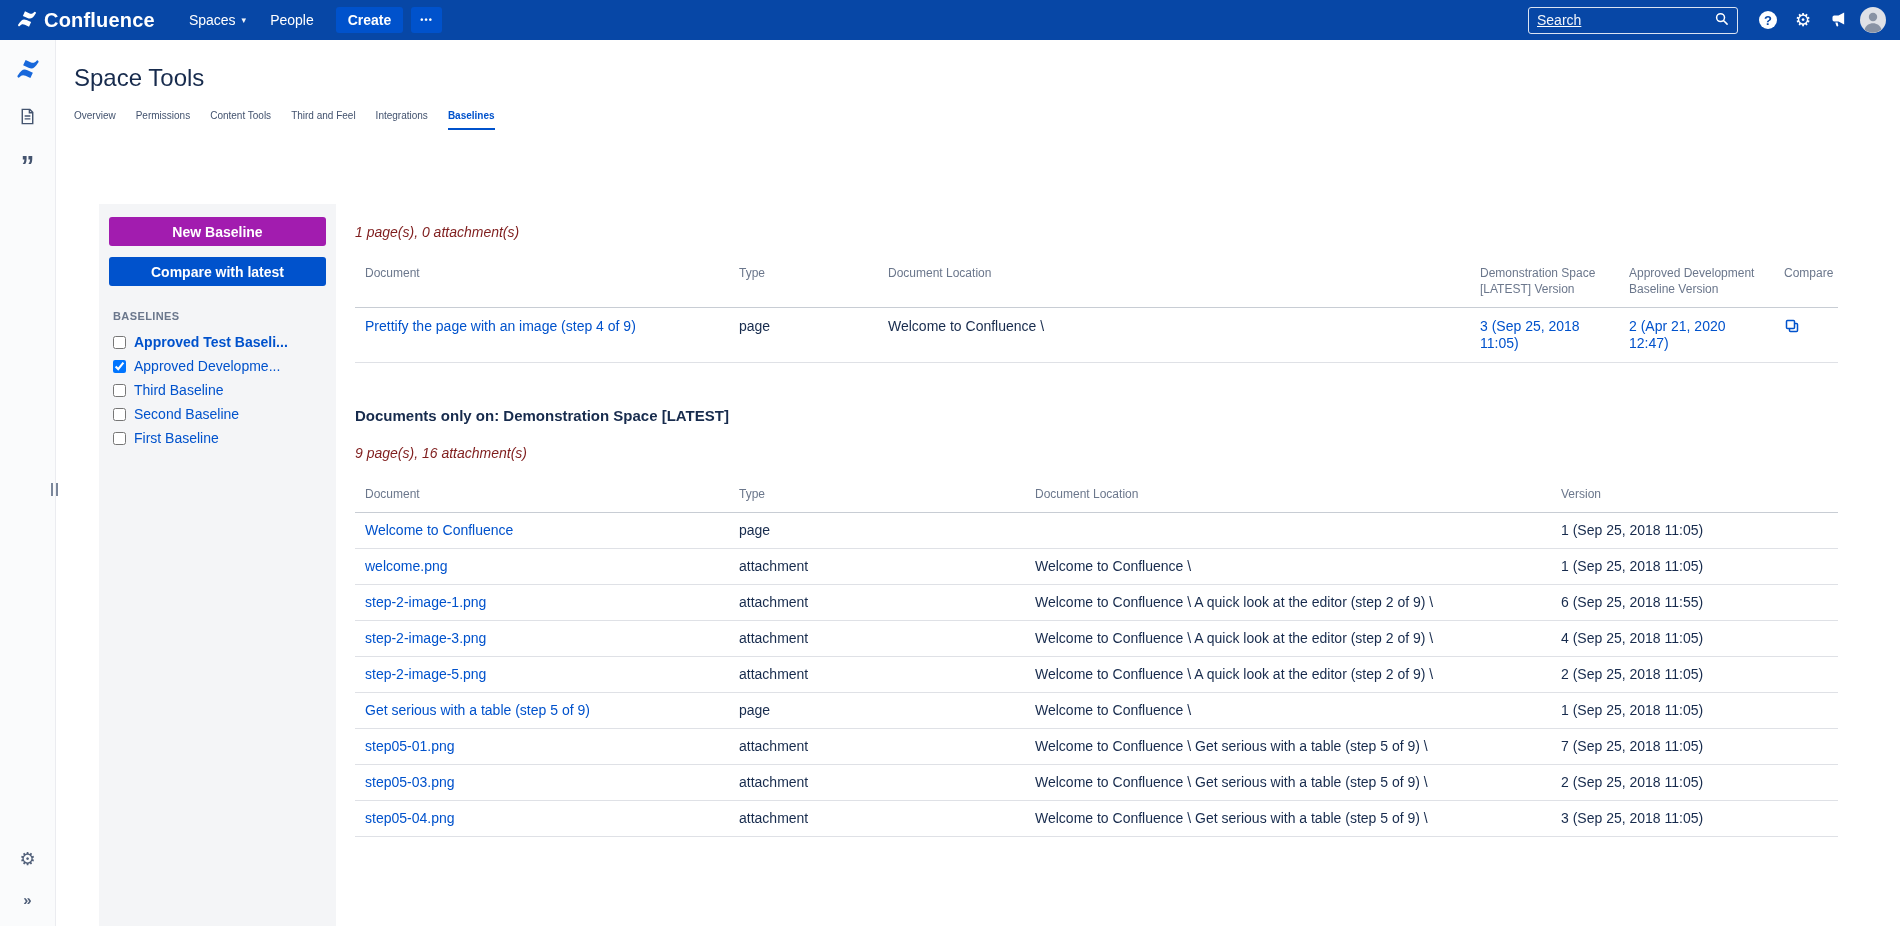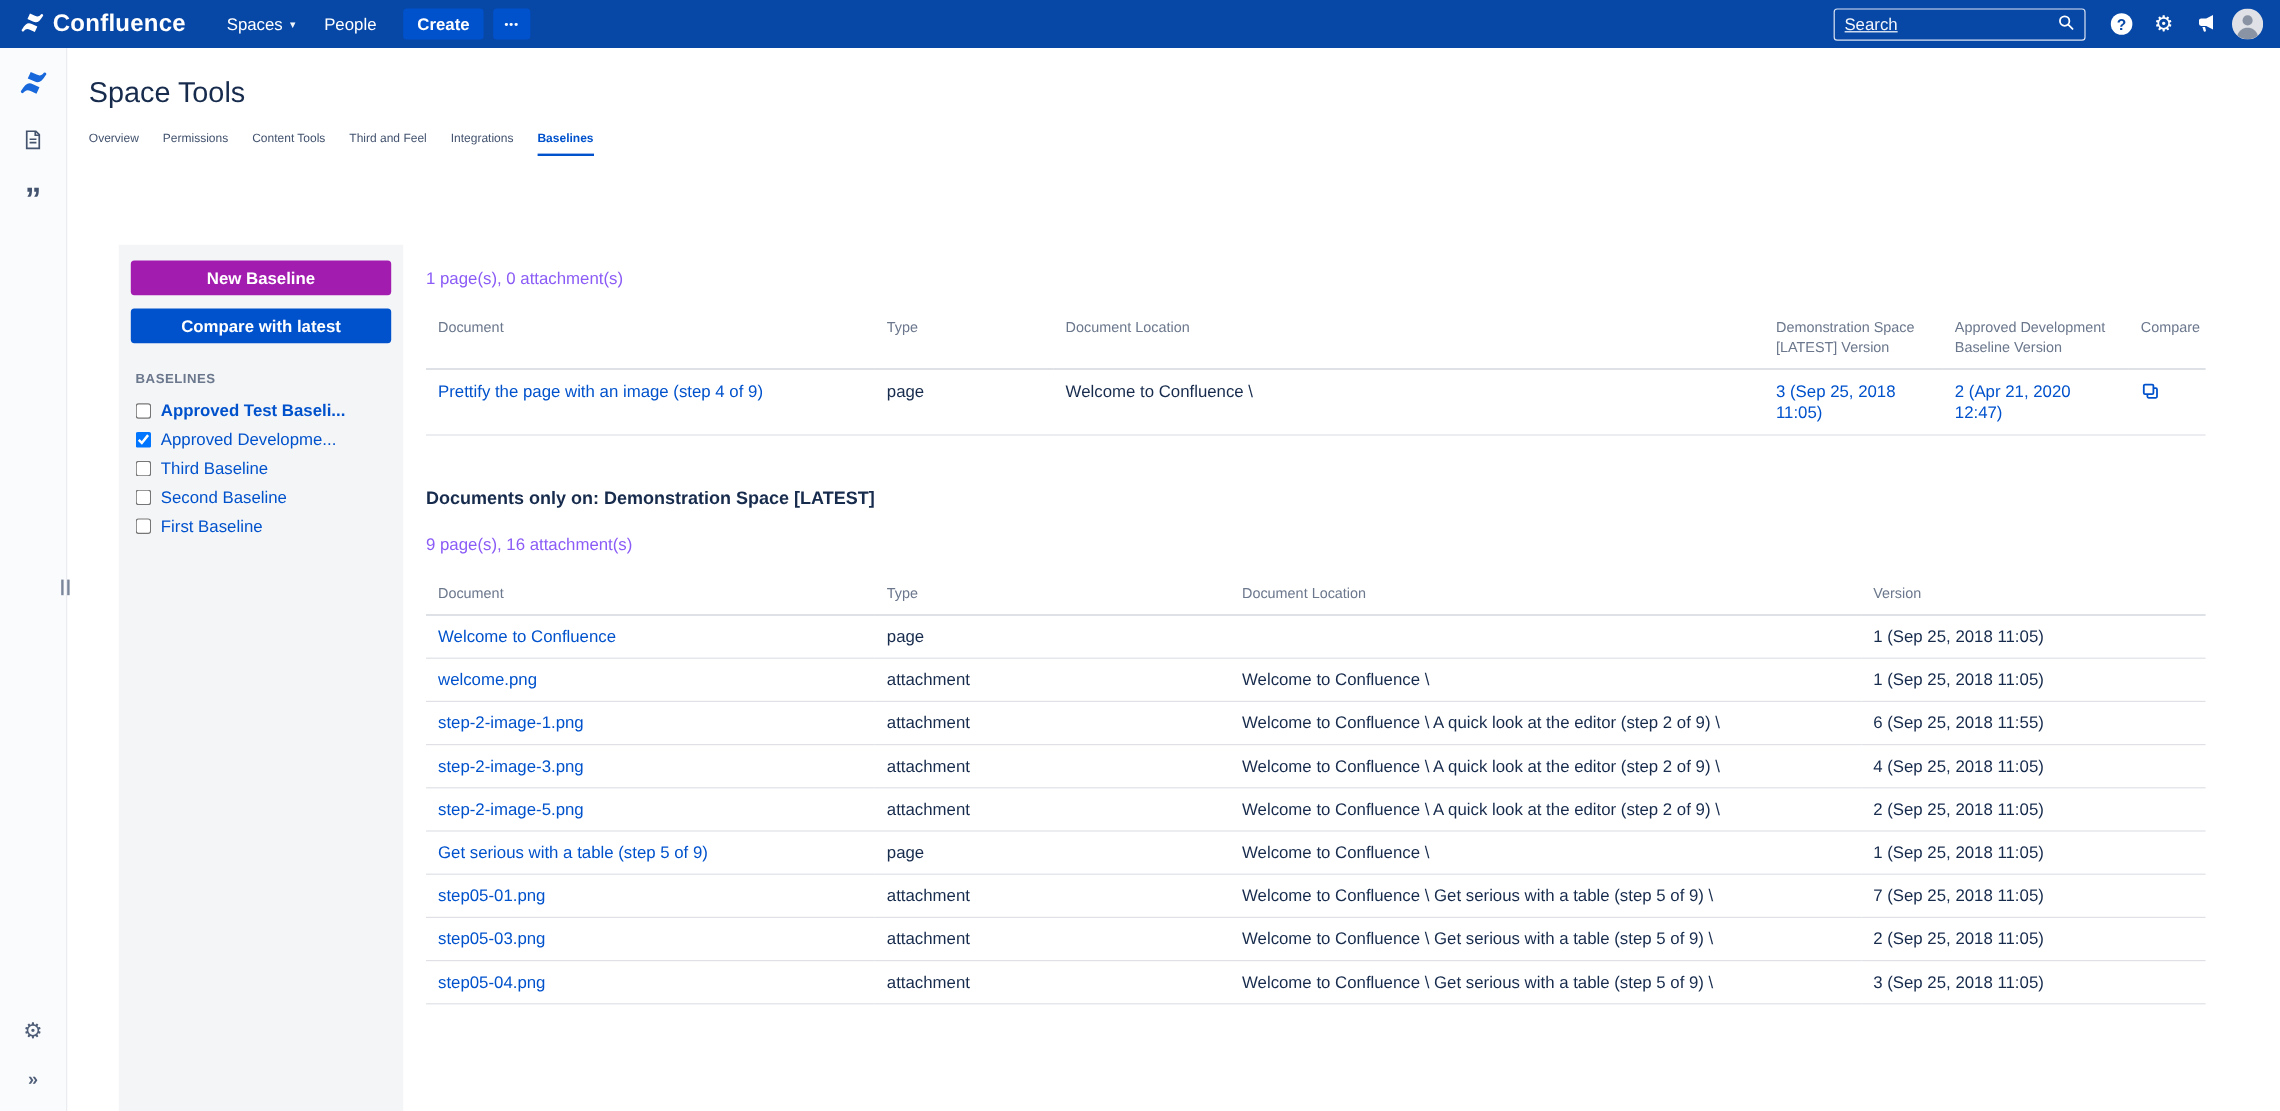--- a/index.html
+++ b/index.html
@@ -80,21 +80,21 @@
   .btn-compare { background: #0052CC; margin-top: 11px; }
   .bl-heading { margin: 24px 4px 8px; font-size: 11px; font-weight: bold; color: #6B778C; letter-spacing: .4px; }
   .bl-item { display: flex; align-items: center; gap: 8px; padding: 4px 4px; cursor: pointer; }
   .bl-item input { width: 13px; height: 13px; cursor: pointer; }
   .bl-label { color: #0052CC; font-size: 14px; }
   .bl-label.bold { font-weight: bold; }
 
   
   .tables { flex: 1; padding: 20px 62px 0 0; overflow: hidden; }
   .sec-heading { font-size: 15px; font-weight: bold; color: #172B4D; margin-bottom: 21px; }
-  .sec-summary { font-size: 14px; color: #8b5cf6; margin-bottom: 25px; }
+  .sec-summary { font-style: italic; font-size: 14px; color: #7f1d1d; margin-bottom: 25px; }
   .sec2 { margin-top: 44px; }
 
   table { border-collapse: collapse; table-layout: fixed; width: 1483px; }
   th {
     text-align: left; vertical-align: top; font-weight: normal;
     font-size: 12px; line-height: 16px; color: #6B778C;
     padding: 0 10px 10px; border-bottom: 1px solid #C8CDD4;
   }
   td { padding: 10px 10px; border-bottom: 1px solid #DFE1E6; vertical-align: top; line-height: 17px; font-size: 14px; color: #172B4D; }
   .tbl2 td { padding: 9px 10px; }

